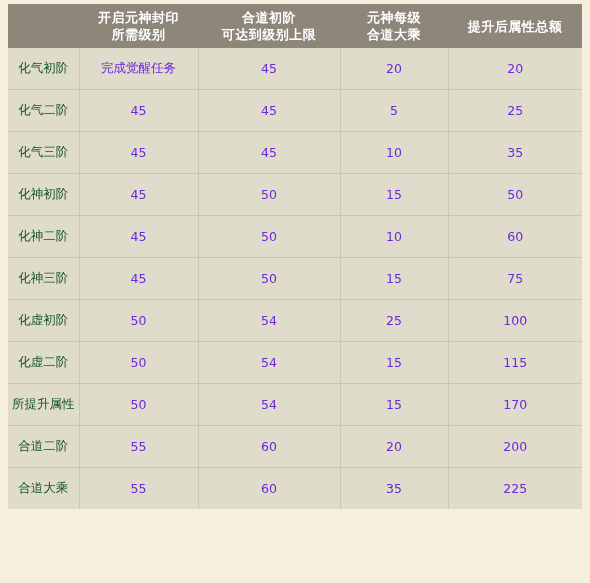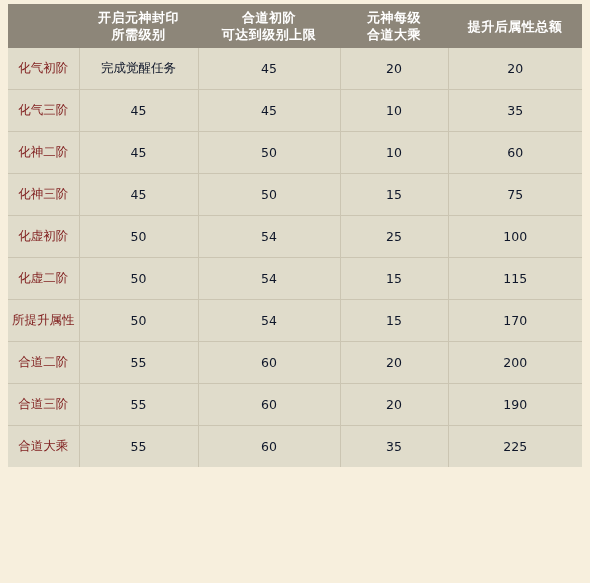--- a/index.html
+++ b/index.html
@@ -64,24 +64,24 @@
     border-top: 0;
     border-left: 0;
   }
   tbody tr td:last-child {
     border-right: 0;
   }
   tbody tr:last-child td {
     border-bottom: 0;
   }
   tbody td.stage-cell {
-    color: #7f1d1d;
+    color: #14532d;
   }
   tbody td.text-cell {
-    color: #0f172a;
+    color: #6d28d9;
   }
 </style>
 </head>
 <body>
 
 <div id="app">
   <table class="data-table">
     <colgroup>
       <col class="c0">
       <col class="c1">
@@ -111,25 +111,39 @@
     </thead>
     <tbody>
         <tr>
           <td class="stage-cell">化气初阶</td>
           <td class="text-cell">完成觉醒任务</td>
           <td class="text-cell">45</td>
           <td class="text-cell">20</td>
           <td class="text-cell">20</td>
         </tr>
         <tr>
+          <td class="stage-cell">化气二阶</td>
+          <td class="text-cell">45</td>
+          <td class="text-cell">45</td>
+          <td class="text-cell">5</td>
+          <td class="text-cell">25</td>
+        </tr>
+        <tr>
           <td class="stage-cell">化气三阶</td>
           <td class="text-cell">45</td>
           <td class="text-cell">45</td>
           <td class="text-cell">10</td>
           <td class="text-cell">35</td>
+        </tr>
+        <tr>
+          <td class="stage-cell">化神初阶</td>
+          <td class="text-cell">45</td>
+          <td class="text-cell">50</td>
+          <td class="text-cell">15</td>
+          <td class="text-cell">50</td>
         </tr>
         <tr>
           <td class="stage-cell">化神二阶</td>
           <td class="text-cell">45</td>
           <td class="text-cell">50</td>
           <td class="text-cell">10</td>
           <td class="text-cell">60</td>
         </tr>
         <tr>
           <td class="stage-cell">化神三阶</td>
@@ -160,27 +174,20 @@
           <td class="text-cell">170</td>
         </tr>
         <tr>
           <td class="stage-cell">合道二阶</td>
           <td class="text-cell">55</td>
           <td class="text-cell">60</td>
           <td class="text-cell">20</td>
           <td class="text-cell">200</td>
         </tr>
         <tr>
-          <td class="stage-cell">合道三阶</td>
-          <td class="text-cell">55</td>
-          <td class="text-cell">60</td>
-          <td class="text-cell">20</td>
-          <td class="text-cell">190</td>
-        </tr>
-        <tr>
           <td class="stage-cell">合道大乘</td>
           <td class="text-cell">55</td>
           <td class="text-cell">60</td>
           <td class="text-cell">35</td>
           <td class="text-cell">225</td>
         </tr>
       </tbody>
   </table>
 </div>
 

